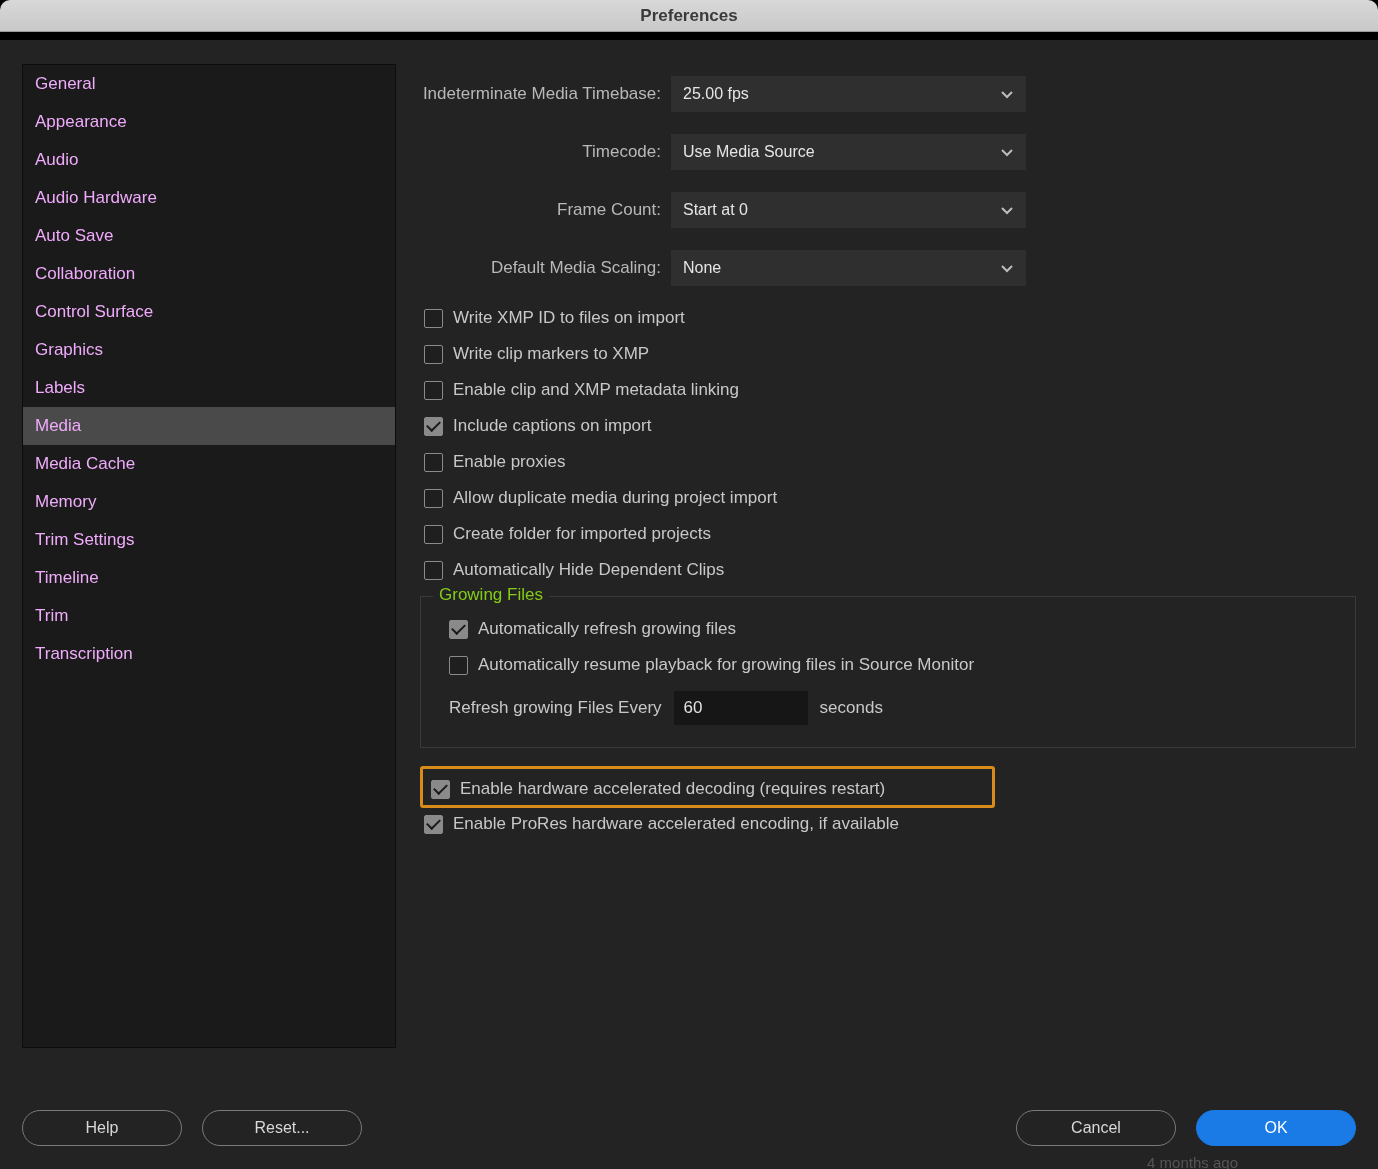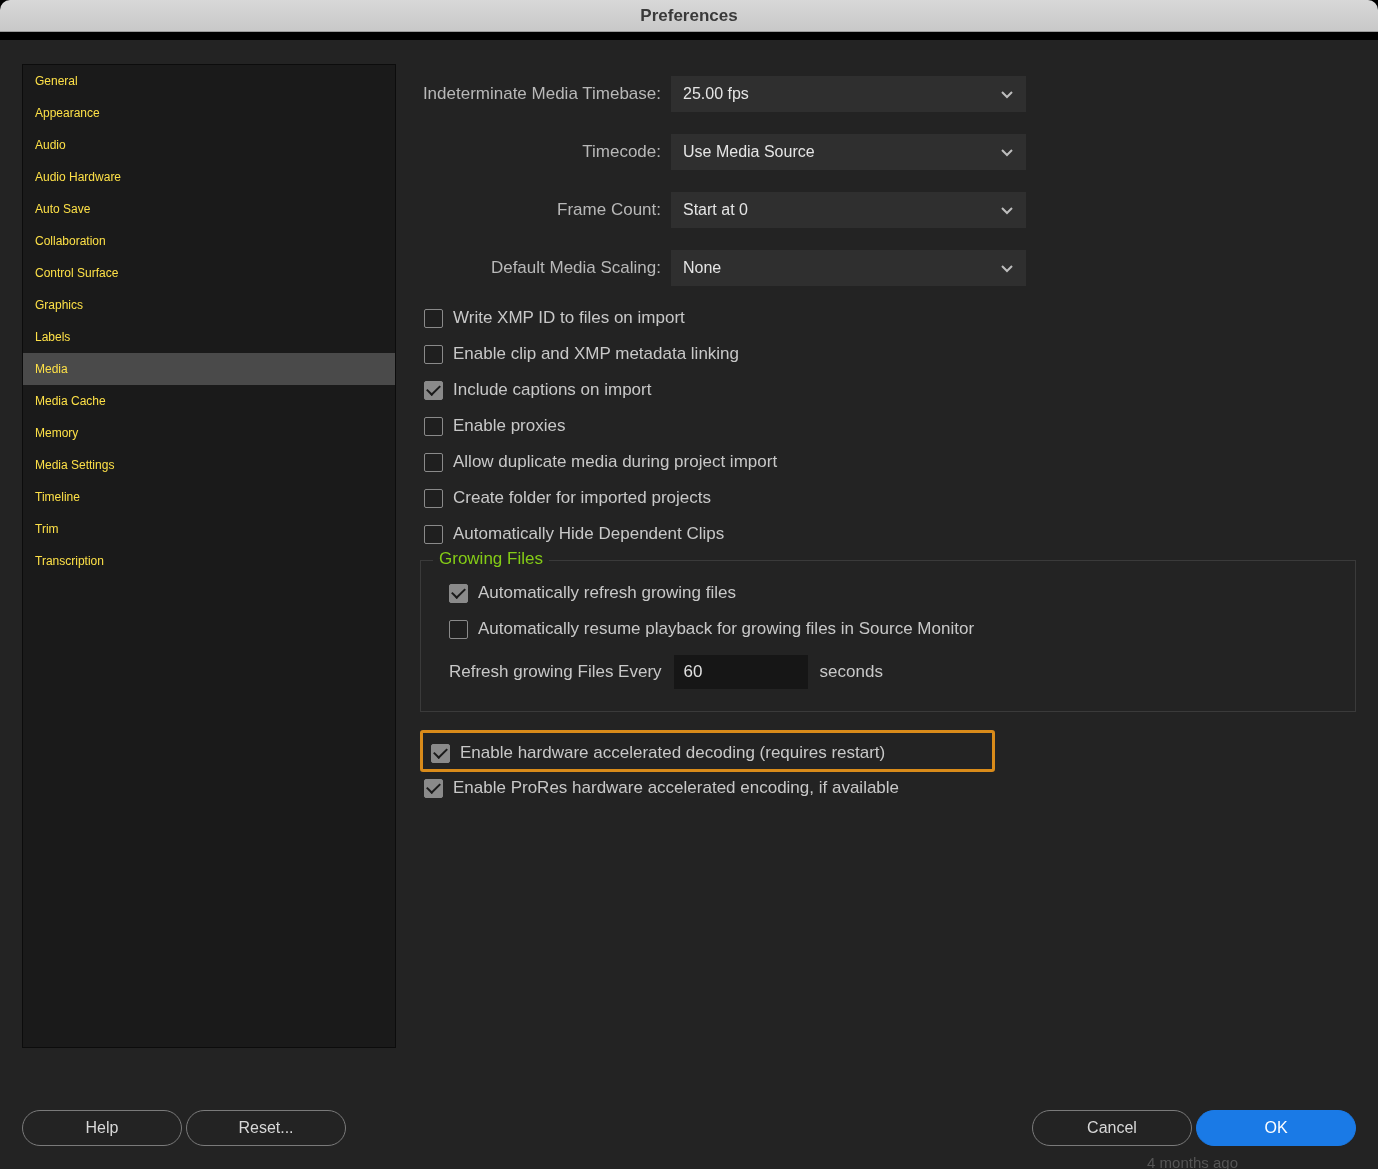--- a/index.html
+++ b/index.html
@@ -43,22 +43,22 @@
   }
   .sidebar {
     width: 374px;
     height: 984px;
     background: #1a1a1a;
     border: 1px solid #0c0c0c;
     overflow: hidden;
   }
   .sidebar-item {
     padding: 9px 12px;
-    font-size: 12px;
-    color: #fde047;
+    font-size: 17px;
+    color: #f0abfc;
     cursor: pointer;
   }
   .sidebar-item.selected {
     background: #4a4a4a;
   }
   .content {
     flex: 1;
     padding-top: 12px;
   }
   .form-row {
@@ -164,21 +164,21 @@
     width: 575px;
   }
   .highlight-box .checkbox-row { margin-bottom: 0; }
   .footer {
     height: 62px;
     display: flex;
     align-items: center;
     justify-content: space-between;
     padding-top: 20px;
   }
-  .footer-left, .footer-right { display: flex; gap: 4px; }
+  .footer-left, .footer-right { display: flex; gap: 20px; }
   .btn {
     height: 36px;
     min-width: 160px;
     border-radius: 18px;
     border: 1.5px solid #7a7a7a;
     background: transparent;
     color: #d8d8d8;
     font-size: 16px;
     display: inline-flex;
     align-items: center;
@@ -214,21 +214,21 @@
         <div class="sidebar-item">Audio</div>
         <div class="sidebar-item">Audio Hardware</div>
         <div class="sidebar-item">Auto Save</div>
         <div class="sidebar-item">Collaboration</div>
         <div class="sidebar-item">Control Surface</div>
         <div class="sidebar-item">Graphics</div>
         <div class="sidebar-item">Labels</div>
         <div class="sidebar-item selected">Media</div>
         <div class="sidebar-item">Media Cache</div>
         <div class="sidebar-item">Memory</div>
-        <div class="sidebar-item">Media Settings</div>
+        <div class="sidebar-item">Trim Settings</div>
         <div class="sidebar-item">Timeline</div>
         <div class="sidebar-item">Trim</div>
         <div class="sidebar-item">Transcription</div>
       </div>
 
     <div class="content">
 
       <div class="form-row">
         <div class="form-label">Indeterminate Media Timebase:</div>
         <div class="select">
@@ -273,20 +273,24 @@
               <svg viewBox="0 0 14 14">
                 <path d="M2 5l5 5 5-5" stroke="#bdbdbd" stroke-width="2" fill="none"></path>
               </svg>
             </span>
         </div>
       </div>
 
       <div id="cb-xmp_id" class="checkbox-row">
           <span class="cb"></span>
           <span>Write XMP ID to files on import</span>
+        </div>
+      <div id="cb-clip_markers" class="checkbox-row">
+          <span class="cb"></span>
+          <span>Write clip markers to XMP</span>
         </div>
       <div id="cb-xmp_link" class="checkbox-row">
           <span class="cb"></span>
           <span>Enable clip and XMP metadata linking</span>
         </div>
       <div id="cb-captions" class="checkbox-row">
           <span class="cb checked"></span>
           <span>Include captions on import</span>
         </div>
       <div id="cb-proxies" class="checkbox-row">

